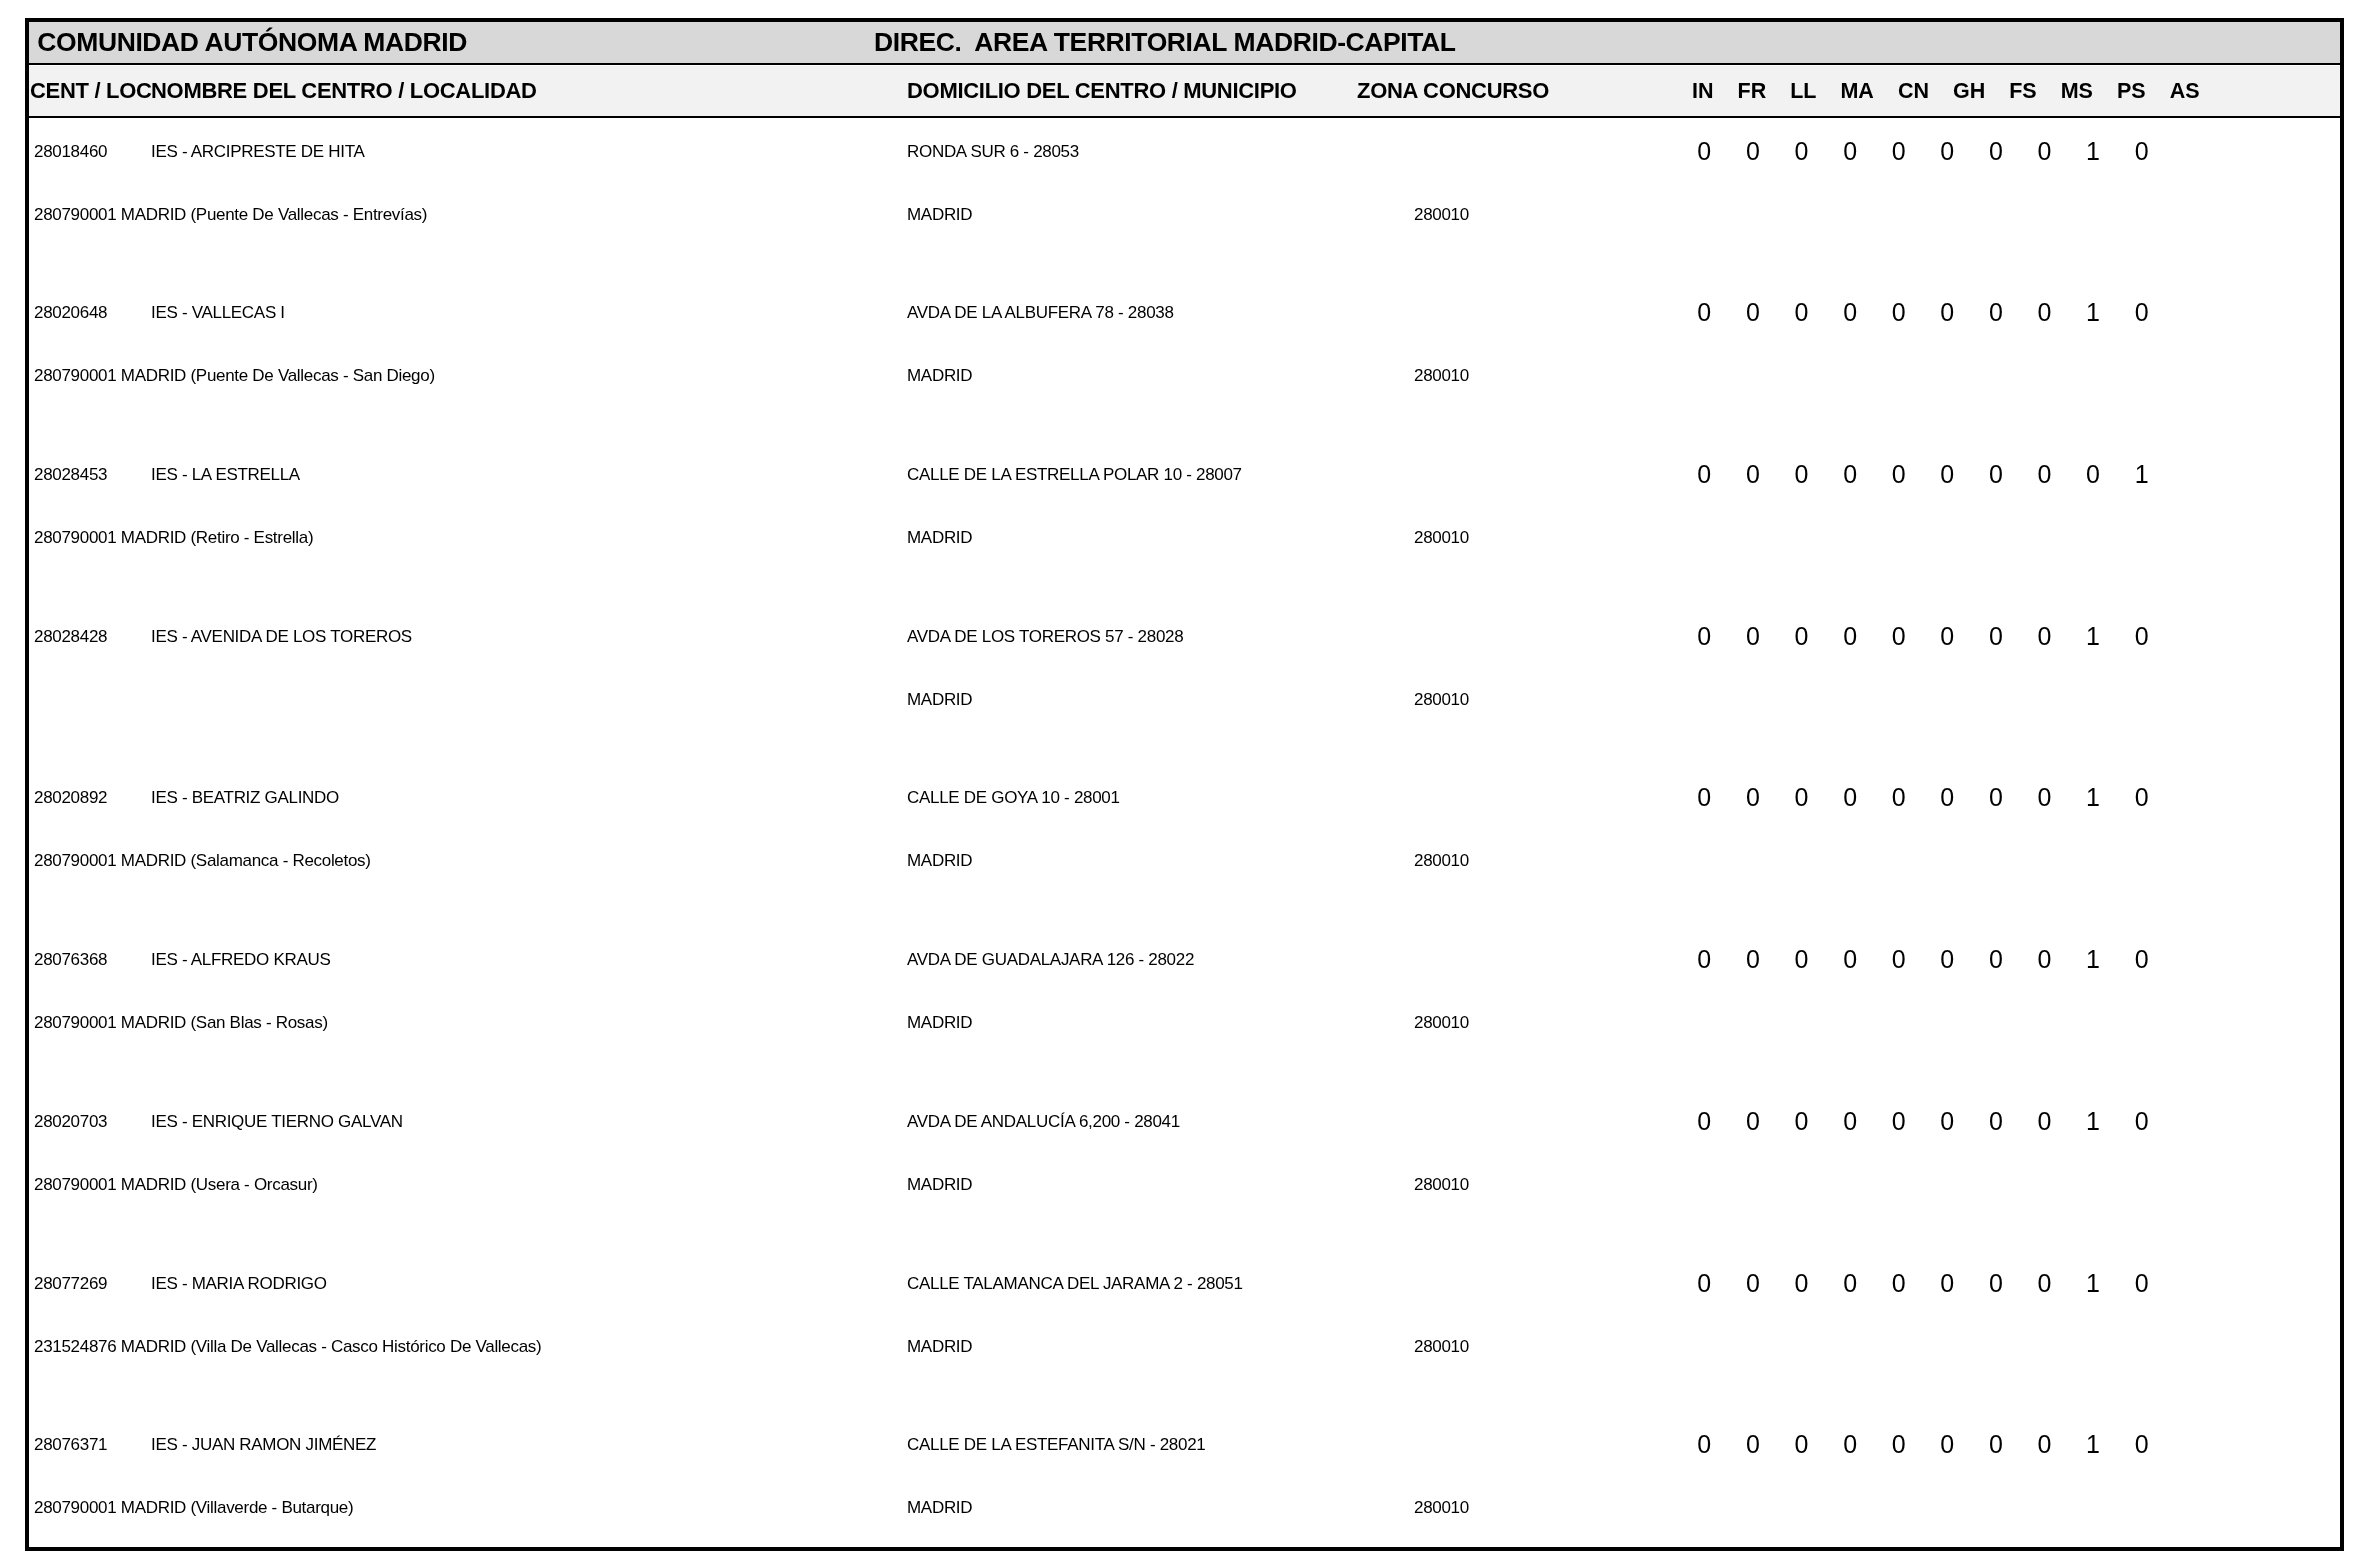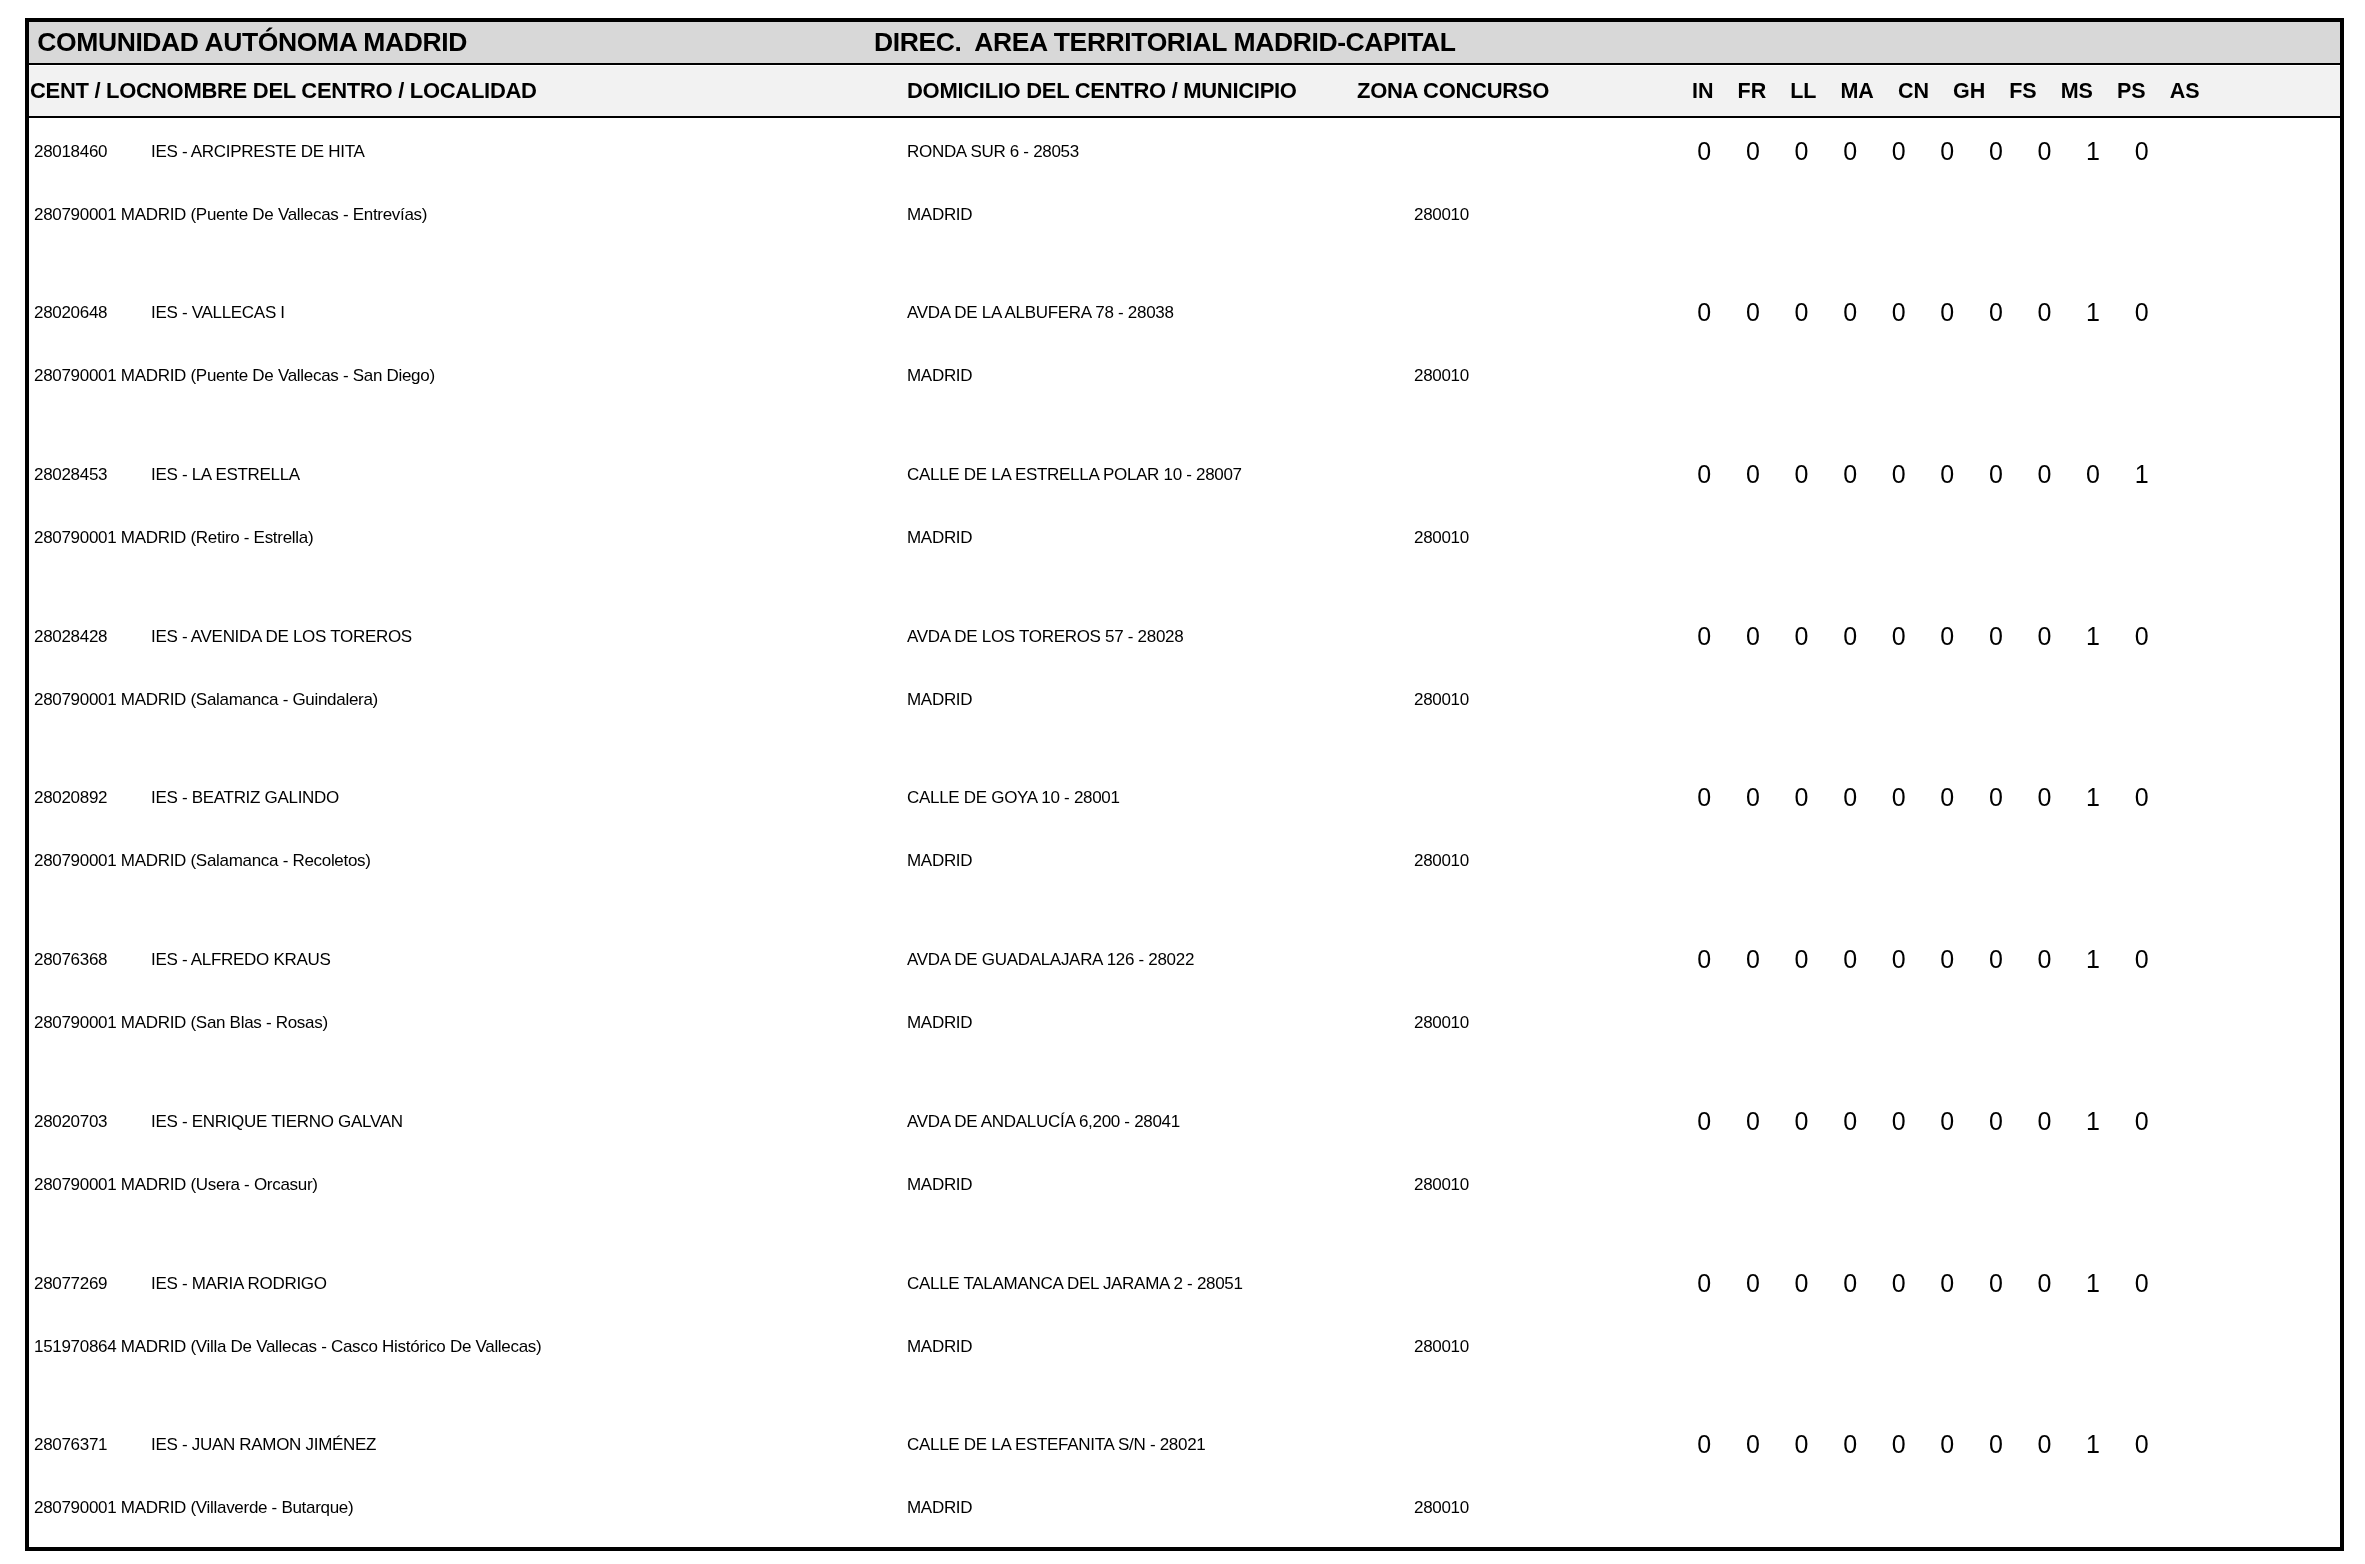--- a/index.html
+++ b/index.html
@@ -228,21 +228,20 @@
               <span>0</span>
               <span>0</span>
               <span>0</span>
               <span>0</span>
               <span>0</span>
               <span>1</span>
               <span>0</span>
             </div>
     </div>
     <div class="lineB">
-      <span class="cell c-code">280790001 MADRID (Salamanca - Guindalera)</span>
       <span class="cell c-addr">MADRID</span>
       <span class="cell c-zone">280010</span>
     </div>
   </div>
 
   <div class="entry" style="top: 758px;">
     <div class="lineA">
       <span class="cell c-code">28020892</span>
       <span class="cell c-name">IES - BEATRIZ GALINDO</span>
       <span class="cell c-addr">CALLE DE GOYA 10 - 28001</span>
@@ -328,21 +327,21 @@
               <span>0</span>
               <span>0</span>
               <span>0</span>
               <span>0</span>
               <span>0</span>
               <span>1</span>
               <span>0</span>
             </div>
     </div>
     <div class="lineB">
-      <span class="cell c-code">151970864 MADRID (Villa De Vallecas - Casco Histórico De Vallecas)</span>
+      <span class="cell c-code">231524876 MADRID (Villa De Vallecas - Casco Histórico De Vallecas)</span>
       <span class="cell c-addr">MADRID</span>
       <span class="cell c-zone">280010</span>
     </div>
   </div>
 
   <div class="entry" style="top: 1405px;">
     <div class="lineA">
       <span class="cell c-code">28076371</span>
       <span class="cell c-name">IES - JUAN RAMON JIMÉNEZ</span>
       <span class="cell c-addr">CALLE DE LA ESTEFANITA S/N - 28021</span>

